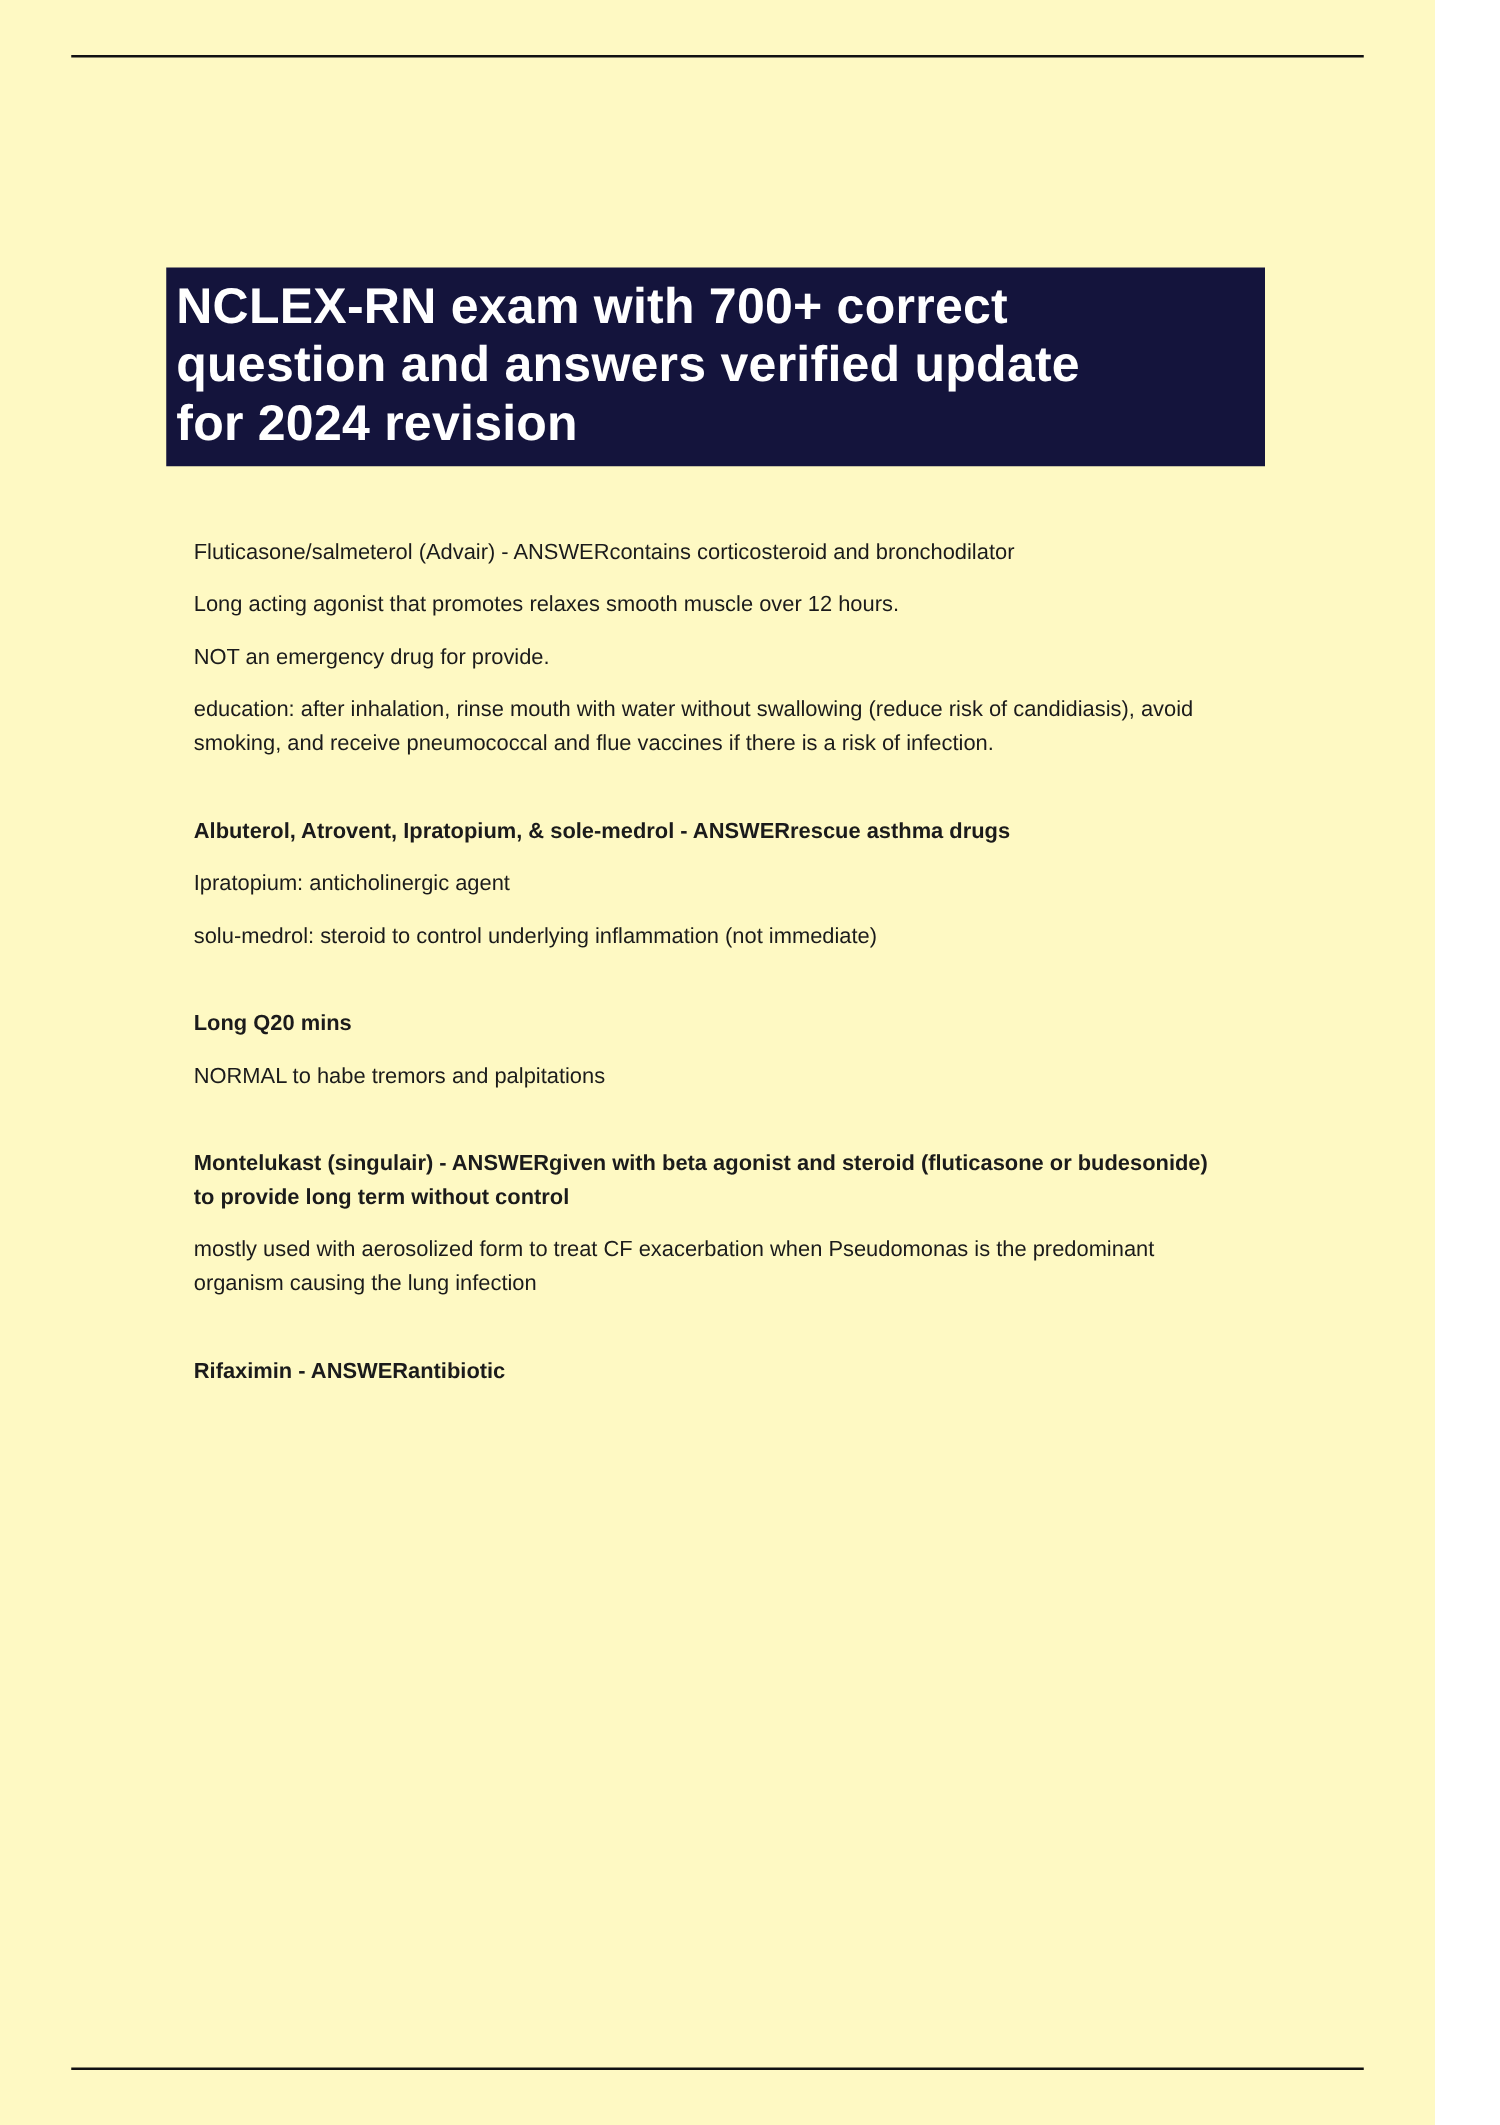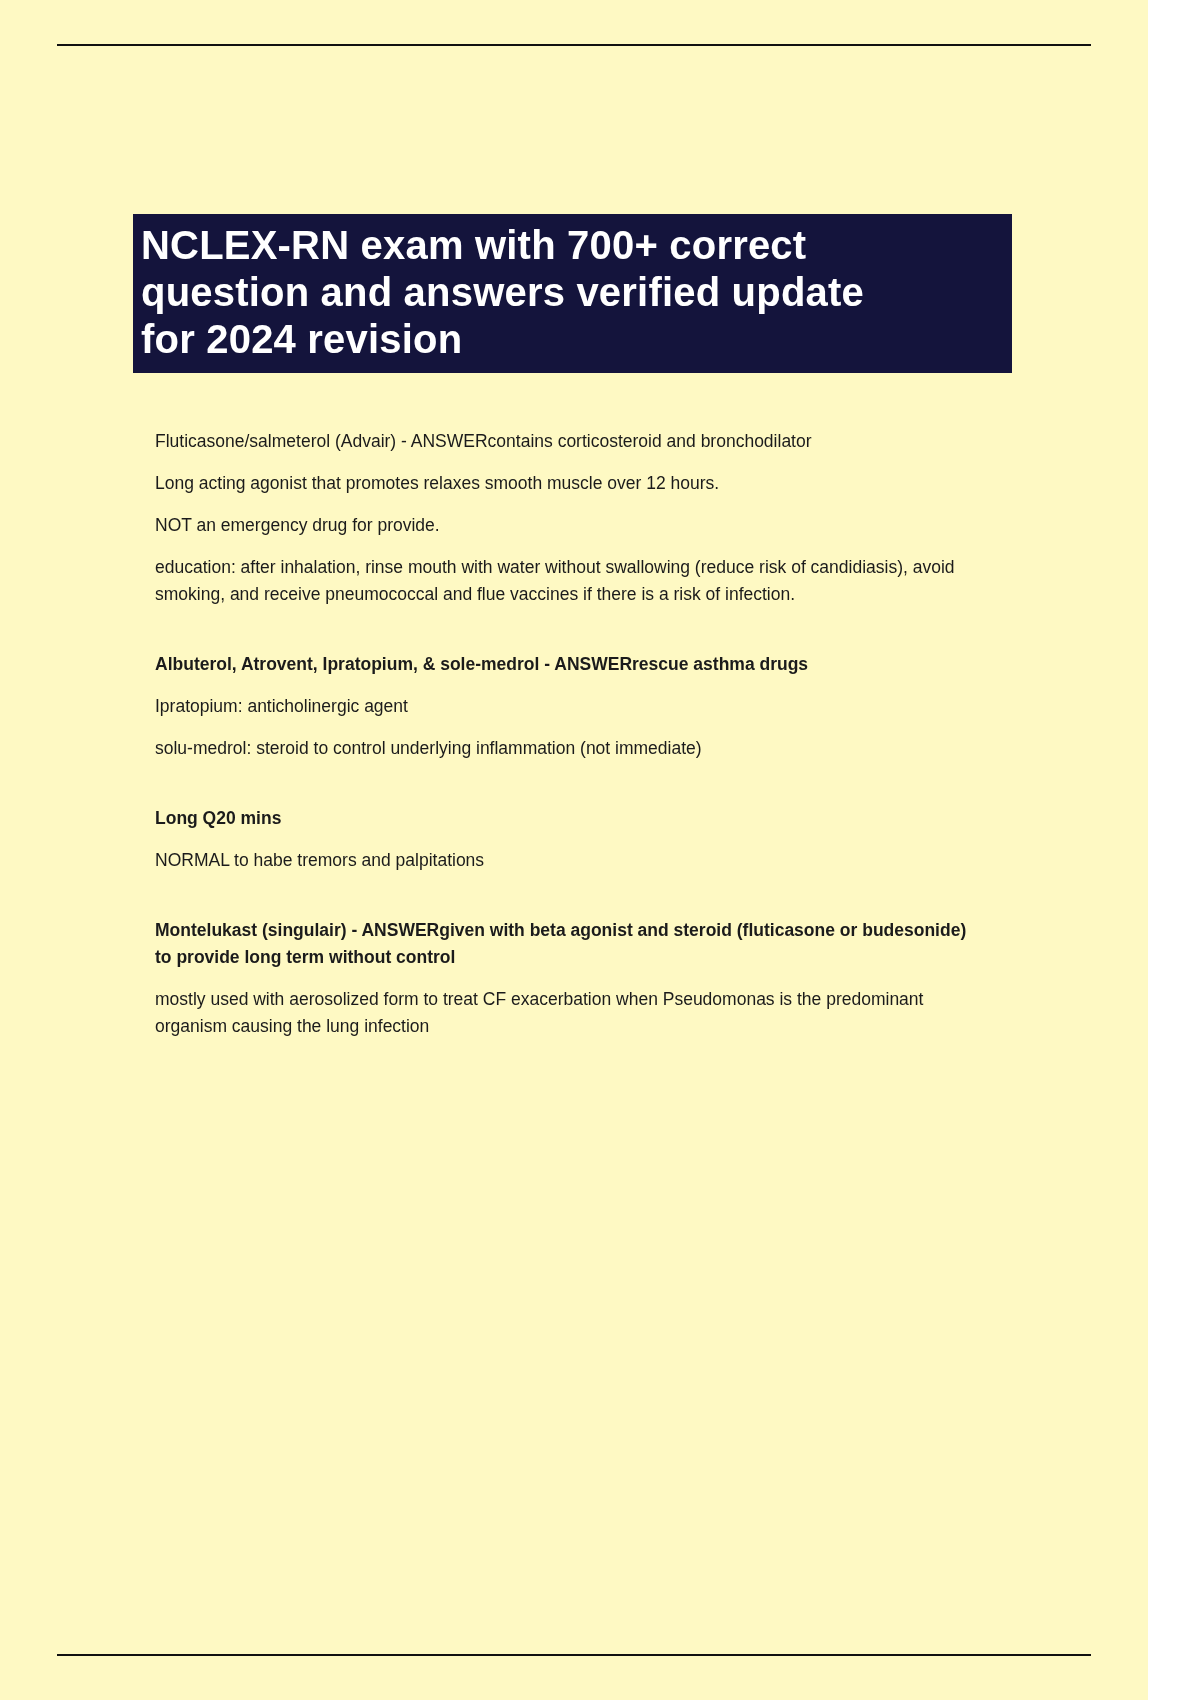--- a/index.html
+++ b/index.html
@@ -85,17 +85,18 @@
     <p class="para">Ipratopium: anticholinergic agent</p>
     <p class="para">solu-medrol: steroid to control underlying inflammation (not immediate)</p>
 
     <p class="para gap">Long Q20 mins</p>
     <p class="para">NORMAL to habe tremors and palpitations</p>
 
     <p class="para gap">Montelukast (singulair) - ANSWERgiven with beta agonist and steroid (fluticasone or budesonide) to provide long term without control</p>
 
     <p class="para">mostly used with aerosolized form to treat CF exacerbation when Pseudomonas is the predominant organism causing the lung infection</p>
 
+    <p class="para gap">Rifaximin - ANSWERantibiotic</p>
   </div>
 
   <div class="rule rule-bottom"></div>
 
 </div>
 
 </body></html>

